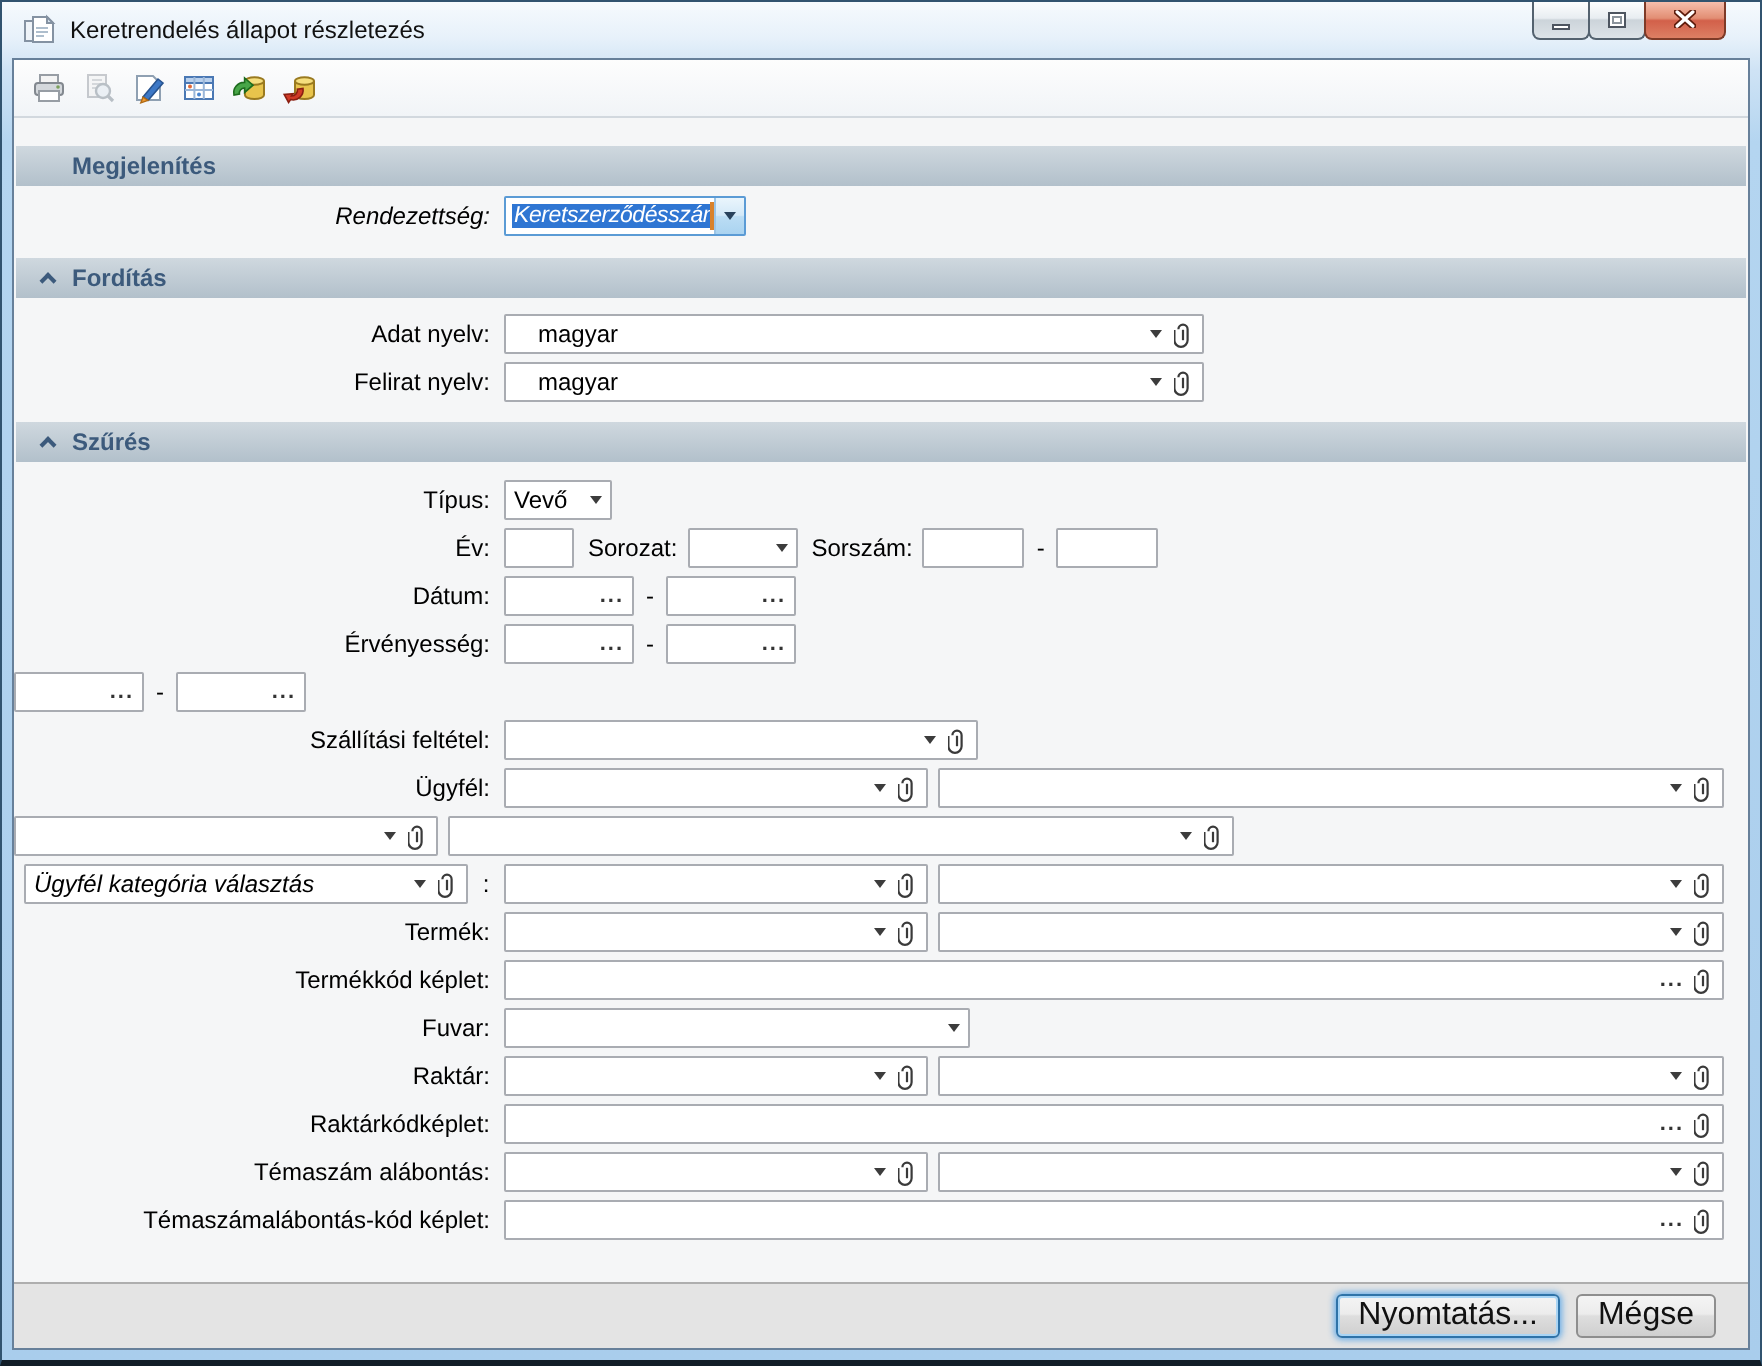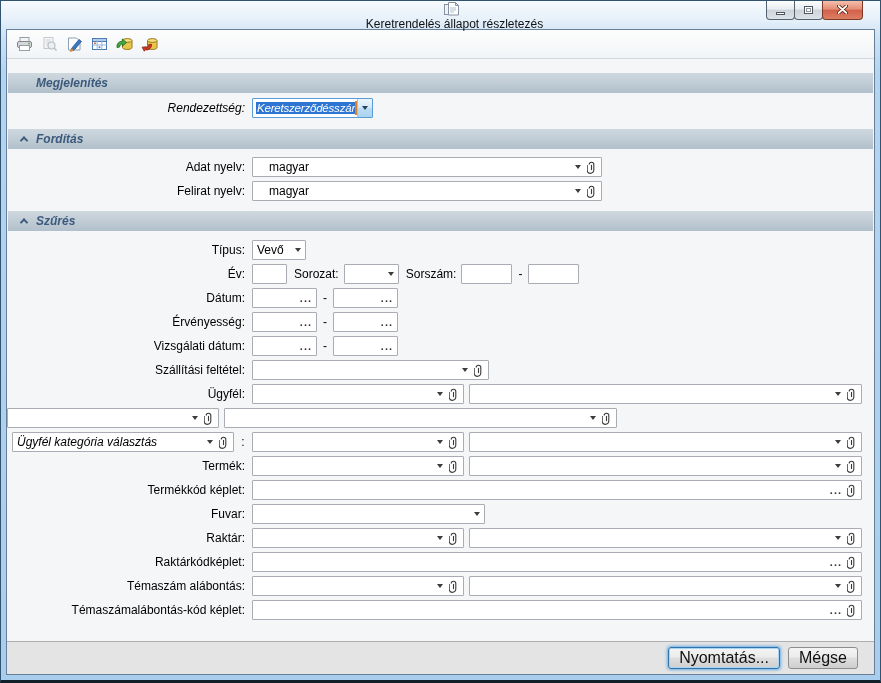--- a/index.html
+++ b/index.html
@@ -5,22 +5,22 @@
   * { box-sizing: border-box; margin: 0; padding: 0; }
   body { font-family: "Liberation Sans", sans-serif; font-size: 12px; background: #fff; }
 
   
   .window {
     width: 881px; height: 683px; position: relative;
     border: 1px solid #31536f; border-bottom: 3px solid #121e28;
     background: linear-gradient(180deg, #f6fafd 0px, #e7f1fa 18px, #cfe3f5 34px, #b4d5f0 70px, #a9cdec 100%);
     padding: 28px 5px 5px 5px;
   }
-  .titlebar { position: absolute; top: 0; left: 12px; right: 0; height: 28px;
-    display: flex; align-items: center; padding-left: 9px; flex-direction: column; }
+  .titlebar { position: absolute; top: 0; left: 0; right: 0; height: 28px;
+    display: flex; align-items: center; padding-left: 9px; }
   .title { margin-left: 7px; color: #111; }
 
   .winbtns { position: absolute; top: 0; right: 17px; display: flex; }
   .wbtn { width: 29px; height: 19px; margin-left: -1px;
     border: 1px solid #54626f; border-top: none; border-radius: 0 0 4px 4px;
     background: linear-gradient(#fdfefe, #e8edf1 45%, #ccd4da 50%, #dde3e8);
     display: flex; align-items: center; justify-content: center; cursor: default; }
   .wbtn.close { width: 41px; border-color: #7e3a27;
     background: linear-gradient(#f6beac, #e28e74 45%, #d2604a 52%, #dd7f64); }
   .glyph-min { width: 9px; height: 3px; background: #fff; border: 1px solid #4d5560; margin-top: 6px; }
@@ -36,21 +36,21 @@
   .tbi { width: 18px; height: 17px; display: flex; align-items: center; justify-content: center; }
   .tbi.disabled { opacity: 0.45; }
 
   .content { flex: 1 1 auto; background: #f5f6f7; overflow: hidden; }
 
   
   .sec { height: 20px; margin: 0 1px; display: flex; align-items: center;
     background: linear-gradient(#cfd8df, #b2c0cb); color: #3c5a7c; font-weight: bold; }
   .sec .chev { width: 6px; height: 6px; border-left: 2px solid #3c5a7c; border-top: 2px solid #3c5a7c;
     transform: rotate(45deg) translate(1px,1px); margin-left: 13px; }
-  .sec .sec-title { margin-left: 9px; font-style: italic; }
+  .sec .sec-title { margin-left: 9px; }
   .sec.no-chev .sec-title { margin-left: 28px; }
   .sec.mt1 { margin-top: 14px; } .sec.mt2 { margin-top: 9px; } .sec.mt3 { margin-top: 8px; }
 
   
   .row { height: 24px; display: flex; align-items: center; }
   .row.g1 { margin-top: 3px; font-style: italic; } .row.g2 { margin-top: 6px; } .row.g3 { margin-top: 7px; }
   .lbl { width: 245px; text-align: right; padding-right: 7px; color: #000; }
   .inlbl { padding: 0 5px 0 7px; }
   .dash { width: 16px; text-align: center; }
   .colon { width: 18px; text-align: center; }
@@ -263,21 +263,20 @@
         <div class="tin w-date">
           <span class="dots">...</span>
         </div>
         <span class="dash">-</span>
         <div class="tin w-date">
           <span class="dots">...</span>
         </div>
       </div>
 
       <div class="row">
-        <span class="lbl">Vizsgálati dátum:</span>
         <div class="tin w-date">
           <span class="dots">...</span>
         </div>
         <span class="dash">-</span>
         <div class="tin w-date">
           <span class="dots">...</span>
         </div>
       </div>
 
       <div class="row">

